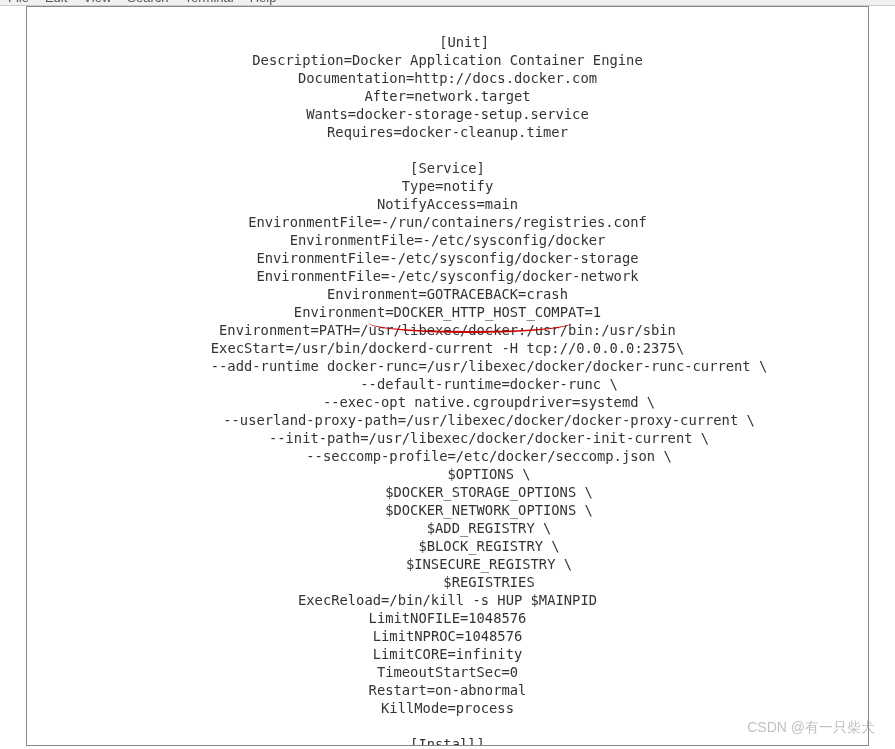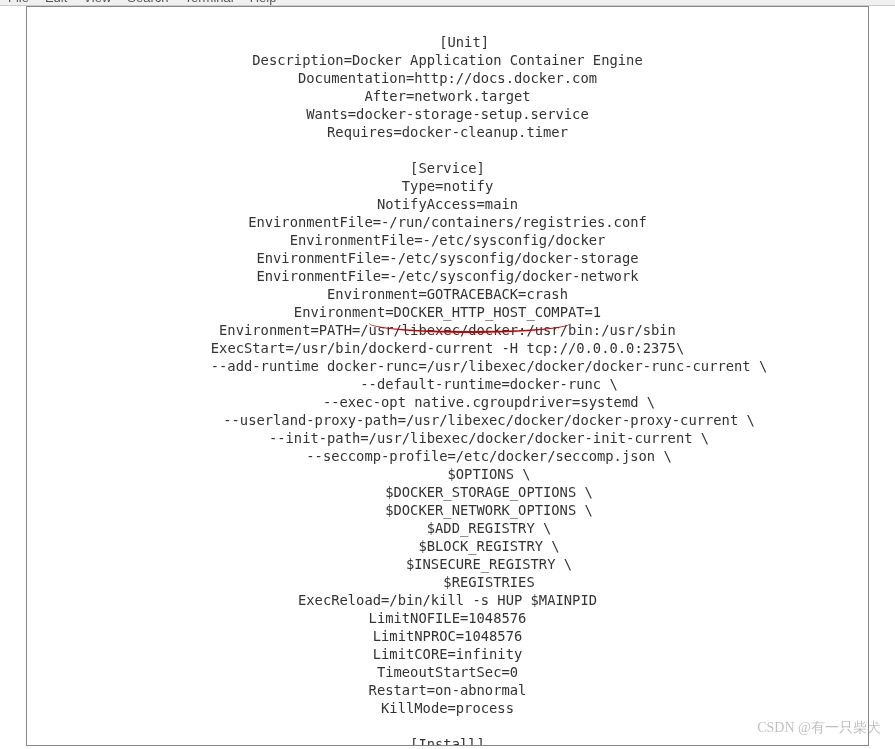--- a/index.html
+++ b/index.html
@@ -53,23 +53,23 @@
     .annotation-underline {
       position: absolute;
       border-bottom: 2px solid #cc0000;
       border-radius: 0 0 50% 50% / 0 0 100% 100%;
       height: 10px;
       pointer-events: none;
     }
     .watermark {
       position: absolute;
       bottom: 12px;
-      right: 14px;
+      right: 20px;
       color: rgba(150,150,150,0.6);
-      font-family: Liberation Serif, serif;
+      font-family: Liberation Sans, sans-serif;
       font-size: 14px;
       pointer-events: none;
     }
   </style>
 </head>
 <body>
 
 <div class="menu-bar">
   <span>File</span>
   <span>Edit</span>

